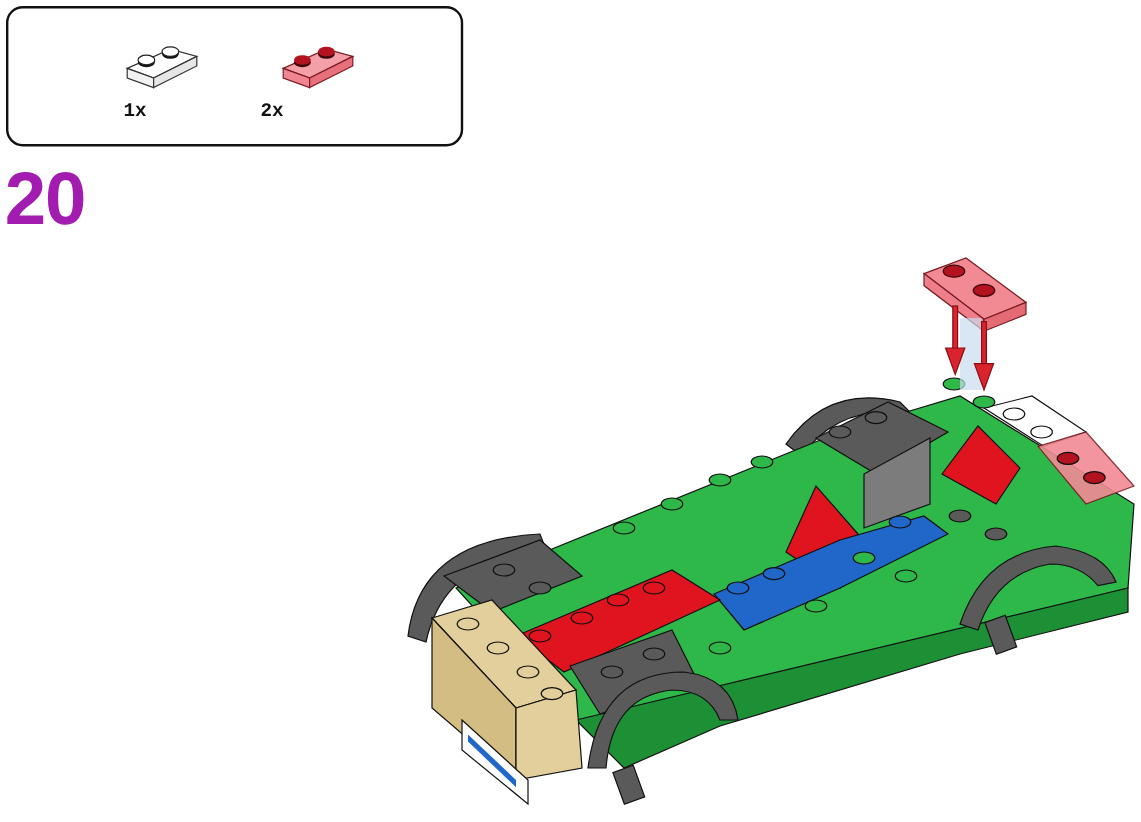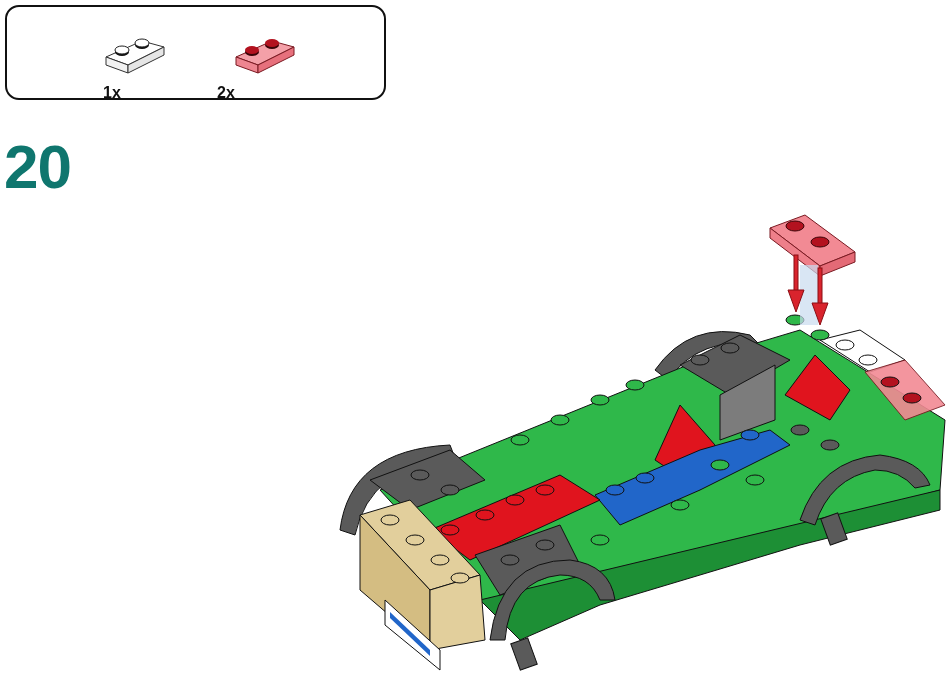--- a/index.html
+++ b/index.html
@@ -1,24 +1,24 @@
 <!DOCTYPE html>
 <html><head>
 <meta charset="utf-8">
 <style>
   html, body { margin:0; padding:0; background:#ffffff; }
   body { width:951px; height:685px; position:relative; overflow:hidden;
          font-family:"Liberation Sans", sans-serif; }
-  .parts-box { position:absolute; left:5px; top:5px; width:381px; height:95px;
-               border:2px solid #111; border-radius:14px; background:#fff; box-sizing:border-box; }
+  .parts-box { position:absolute; left:5px; top:5px; width:381px; height:117px;
+               border:2px solid #111; border-radius:14px; background:#fff; box-sizing:border-box;font-family:Liberation Mono, monospace; }
   .part { position:absolute; top:28px; width:70px; height:70px; }
   .part svg { display:block; }
   .part-qty { position:absolute; top:52px; font-weight:bold; font-size:16px; color:#111; }
   .step-number { position:absolute; left:4px; top:136px; font-weight:bold; font-size:62px;
-                 line-height:1; color:#0f766e; letter-spacing:-1px; }
+                 line-height:1; color:#a21caf; letter-spacing:-1px; }
   .model { position:absolute; left:320px; top:210px; width:631px; height:475px; }
 </style>
 </head>
 <body>
 
 <div class="parts-box">
   <div class="part" style="left:95px;">
     <svg width="70" height="40" viewBox="0 0 70 40">
       <polygon points="4,22 40,6 62,12 26,30" fill="#fff" stroke="#333" stroke-width="1"></polygon>
       <polygon points="4,22 26,30 26,38 4,30" fill="#f2f2f2" stroke="#333" stroke-width="1"></polygon>

